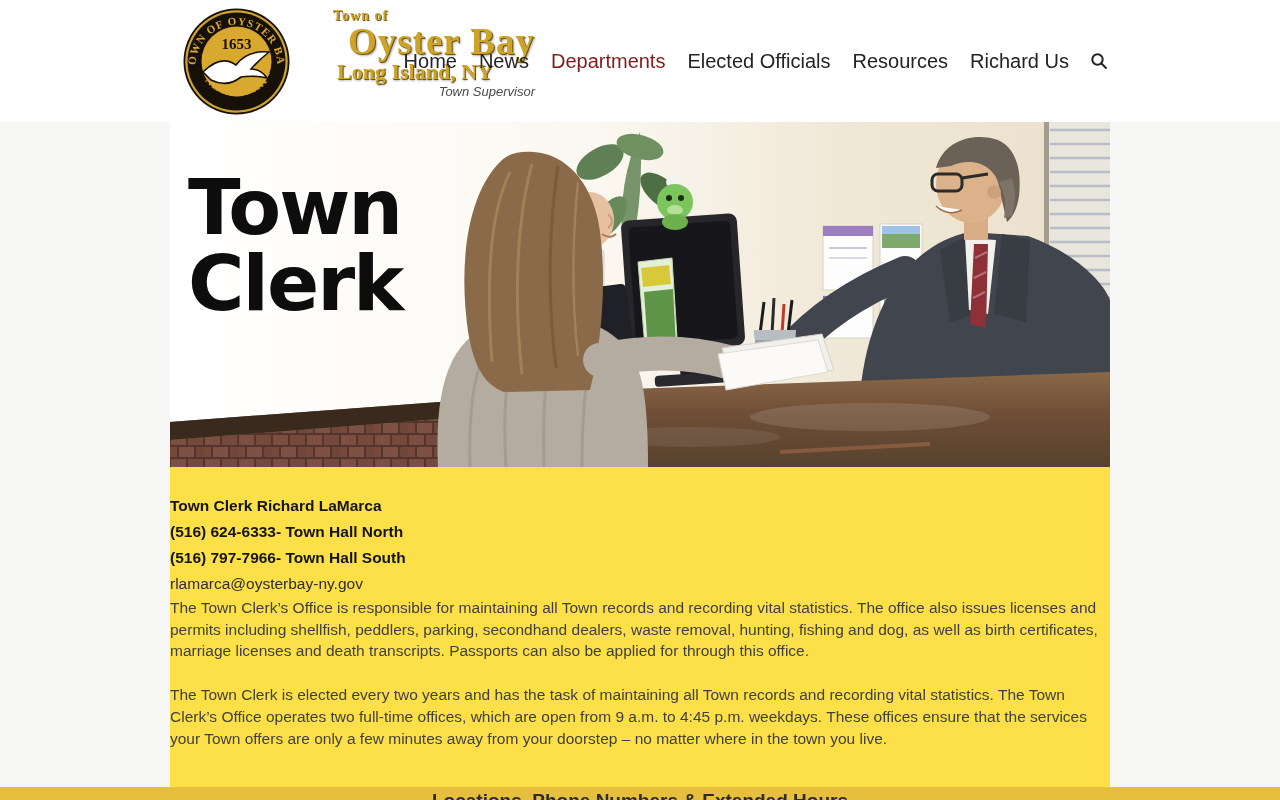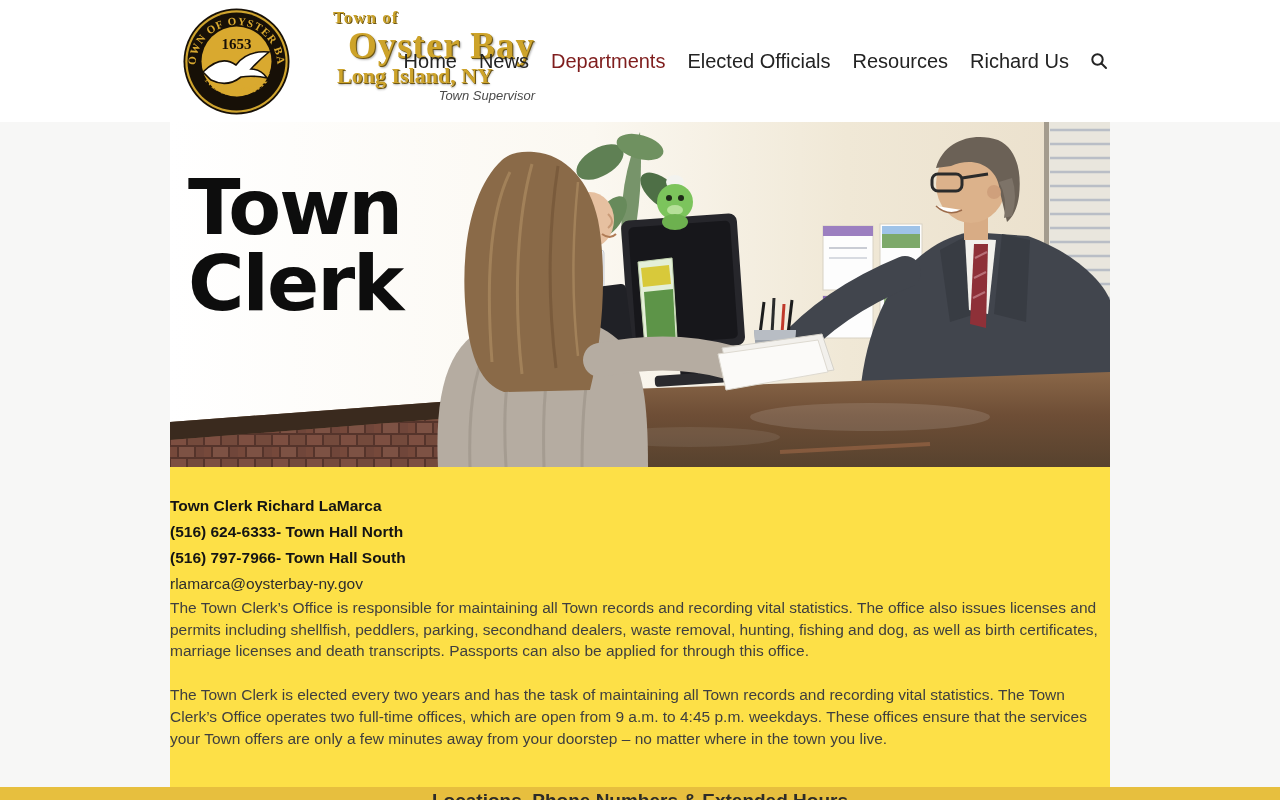--- a/index.html
+++ b/index.html
@@ -8,21 +8,21 @@
   .page { position:relative; width:1280px; height:800px; margin:0 auto;
           background:#f7f7f6; overflow:hidden; }
 
   
   .site-header { position:absolute; top:0; left:0; width:1280px; height:122px;
                  background:#ffffff; z-index:5; }
   .logo-wrap { position:absolute; left:183px; top:8px; display:flex; }
   .seal { width:107px; height:107px; display:block; }
   .logo-text { position:absolute; left:112px; top:0; width:240px; text-align:center; }
   .logo-townof { font-family:"Liberation Serif", serif; font-weight:bold;
-                 color:#c9a128; font-size:17px; text-align:left; padding-left:38px;
+                 color:#c9a128; font-size:14px; text-align:left; padding-left:38px;
                  text-shadow:1px 1px 0 #6e5715; letter-spacing:1px; }
   .logo-oysterbay { font-family:"Liberation Serif", serif; font-weight:bold;
                     color:#cda32a; font-size:37px; line-height:36px;
                     text-shadow:1px 1px 0 #6e5715, 2px 2px 2px rgba(0,0,0,.3);
                     letter-spacing:1px; white-space:nowrap;text-align:right; }
   .logo-li { font-family:"Liberation Serif", serif; font-weight:bold;
              color:#cda32a; font-size:22px; line-height:24px;
              text-shadow:1px 1px 0 #6e5715, 1px 2px 2px rgba(0,0,0,.3); }
   .logo-sup-name { font-size:16px; font-weight:bold; color:#1c1c1c;
                    letter-spacing:.5px; margin-top:7px; }

